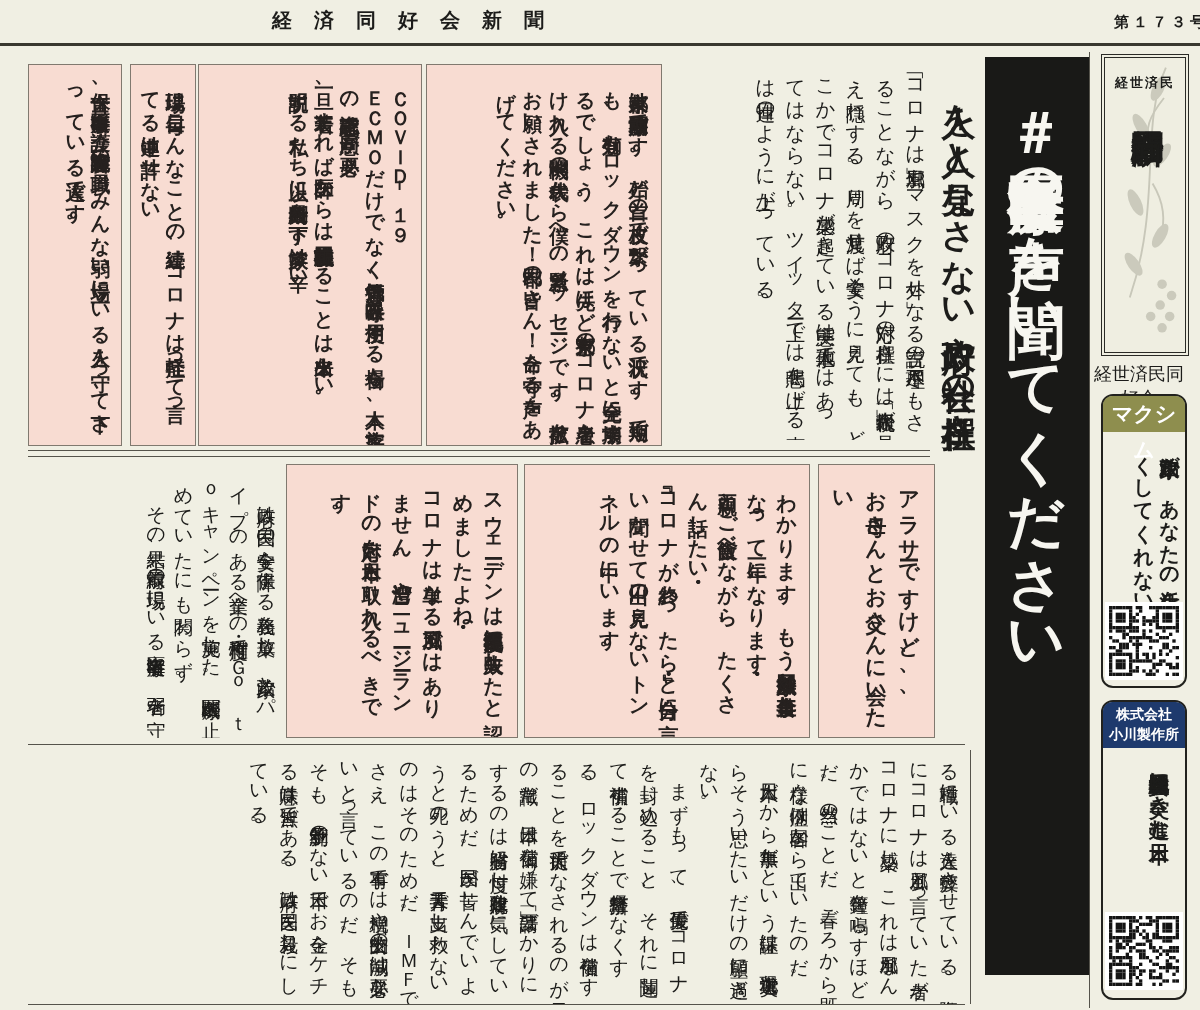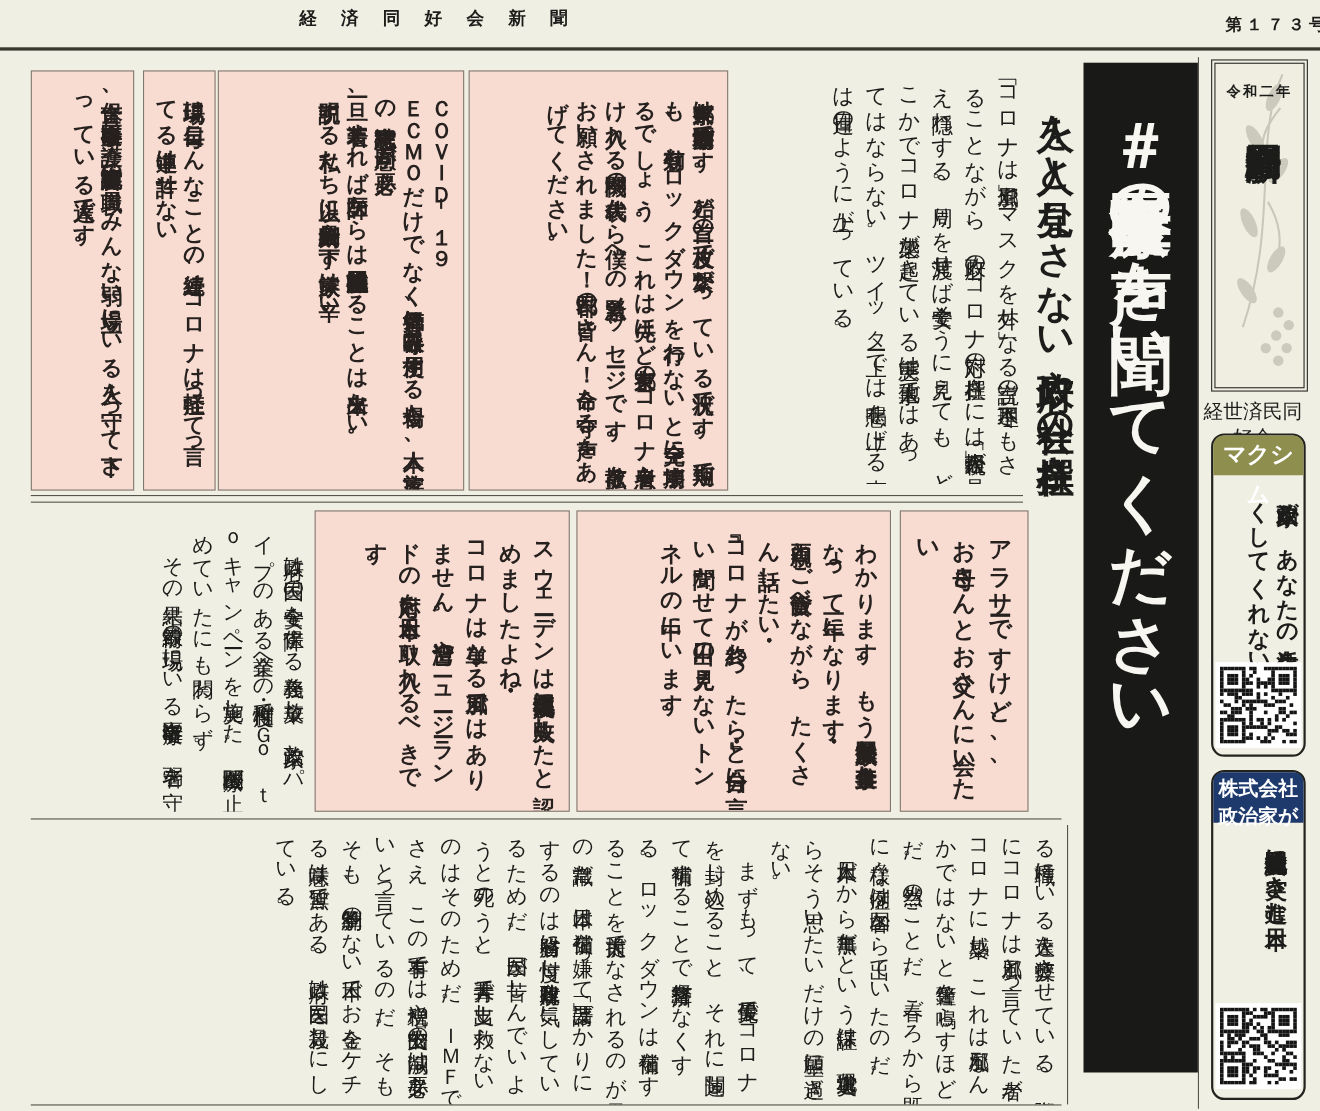--- a/index.html
+++ b/index.html
@@ -7,21 +7,21 @@
     position:relative; width:1200px; height:1010px;
     background:#f0efe3; color:#1c1c1a; overflow:hidden;
     font-family:"Liberation Serif","DejaVu Serif",serif;
   }
   .abs{position:absolute;}
   .v{
     writing-mode:vertical-rl; text-orientation:mixed;
     white-space:pre-line; overflow:hidden;
   }
   
-  .paper-title{top:7px; left:272px; font-size:16px; font-weight:bold; letter-spacing:22px; white-space:nowrap;}
+  .paper-title{top:7px; left:272px; font-size:20px; font-weight:bold; letter-spacing:22px; white-space:nowrap;}
   .paper-date{top:9px; left:752px; font-size:21px; font-weight:bold; white-space:nowrap;}
   .issue-no{top:13px; left:1114px; font-size:15px; font-weight:bold; letter-spacing:4px; white-space:nowrap;}
   .header-rule{top:43px; left:0; width:1200px; height:3px; background:#39382f;}
   .rule-h{background:#55534b; height:1px;}
   .rule-v{background:#55534b; width:1px;}
   
   .banner{
     top:57px; left:985px; width:104px; height:918px; background:#191917;
     color:#f7f6f0; font-family:"Liberation Sans","DejaVu Sans",sans-serif;
     font-size:57px; font-weight:800; line-height:104px; padding-top:16px; box-sizing:border-box;
@@ -54,21 +54,21 @@
   .masthead-caption{top:362px; left:1089px; width:100px; text-align:center; font-size:18px;}
   .side-box{left:1101px; width:86px; border:2px solid #22221e; border-radius:12px; box-sizing:border-box; background:#f0efe3;}
   .maxim-box{top:394px; height:294px;}
   .company-box{top:700px; height:300px;}
   .side-box-header{
     position:absolute; top:0; left:0; right:0; color:#fff; text-align:center;
     font-family:"Liberation Sans","DejaVu Sans",sans-serif; font-weight:bold;
     border-radius:9px 9px 0 0;
   }
   .maxim-header{height:36px; line-height:36px; font-size:21px; background:#8e8e4e;}
-  .company-header{height:46px; font-size:18px; line-height:1.4; padding-top:3px; box-sizing:border-box; background:#1e3a6d;}
+  .company-header{height:46px; font-size:14px; line-height:1.4; padding-top:3px; box-sizing:border-box; background:#1e3a6d;}
   .maxim-title{top:442px; left:1105px; width:78px; height:170px; font-size:20px; font-weight:bold; line-height:26px;}
   .company-title{top:758px; left:1114px; width:60px; height:200px; font-size:20.5px; font-weight:bold; line-height:30px;}
   .qr{position:absolute; width:78px; height:78px; background:#fff; padding:4px; box-sizing:border-box;}
   .qr svg{display:block;}
   .qr-maxim{top:602px; left:1105px;}
   .qr-company{top:912px; left:1105px;}
   .botanical{position:absolute; inset:2px; z-index:1; opacity:.55;}
 </style>
 </head>
 <body>
@@ -130,21 +130,21 @@
           <ellipse cx="56" cy="185" rx="6" ry="14" transform="rotate(30 56 185)"></ellipse>
           <ellipse cx="28" cy="215" rx="6" ry="14" transform="rotate(-35 28 215)"></ellipse>
           <circle cx="58" cy="236" r="5"></circle>
             <circle cx="68" cy="248" r="5"></circle>
           <circle cx="56" cy="258" r="5"></circle>
             <circle cx="66" cy="270" r="5"></circle>
           <circle cx="46" cy="270" r="5"></circle>
             <circle cx="58" cy="282" r="5"></circle>
         </g>
       </svg>
-      <div class="abs masthead-kicker" style="z-index:2">令和二年</div>
+      <div class="abs masthead-kicker" style="z-index:2">経世済民</div>
       <div class="abs v masthead-title">経済同好会新聞</div>
     </div>
   </div>
   <div class="abs masthead-caption">経世済民同好会</div>
 
   <div class="abs side-box maxim-box">
     <div class="side-box-header maxim-header">マクシム</div>
   </div>
   <div class="abs v maxim-title">政治家が、あなたの生活を良くしてくれない理由</div>
   <div class="qr qr-maxim">
@@ -366,21 +366,21 @@
         <rect x="43.33" y="66.67" width="3.33" height="3.33"></rect>
         <rect x="56.67" y="66.67" width="3.33" height="3.33"></rect>
         <rect x="63.33" y="66.67" width="3.33" height="3.33"></rect>
         <rect x="66.67" y="66.67" width="3.33" height="3.33"></rect>
       </svg>
     </div>
 
   <div class="abs side-box company-box">
     <div class="side-box-header company-header">
       <div>株式会社</div>
-      <div>政治家が</div>
+      <div>小川製作所</div>
     </div>
   </div>
   <div class="abs v company-title">国民総貧困化社会に突き進む日本</div>
   <div class="qr qr-company">
       <svg width="70" height="70" xmlns="http://www.w3.org/2000/svg" fill="#141414">
         <rect x="0.00" y="0.00" width="3.33" height="3.33"></rect>
         <rect x="3.33" y="0.00" width="3.33" height="3.33"></rect>
         <rect x="6.67" y="0.00" width="3.33" height="3.33"></rect>
         <rect x="10.00" y="0.00" width="3.33" height="3.33"></rect>
         <rect x="13.33" y="0.00" width="3.33" height="3.33"></rect>

